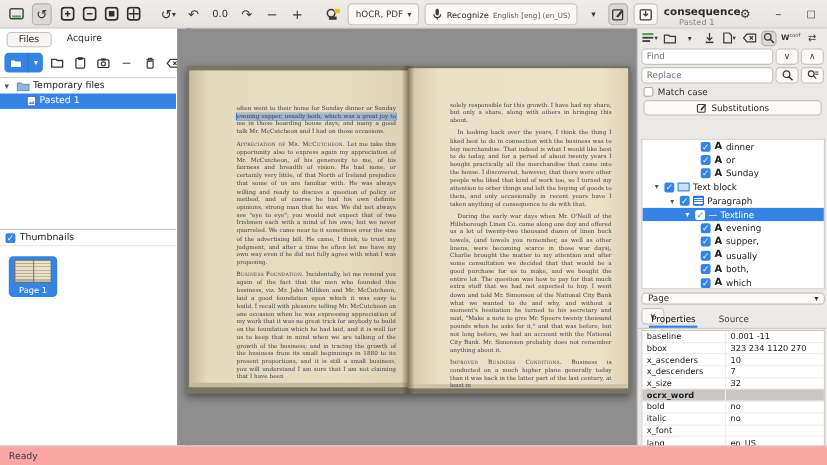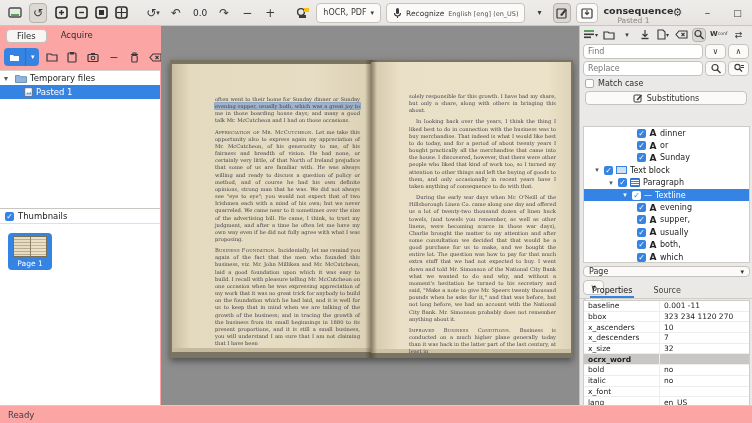--- a/index.html
+++ b/index.html
@@ -25,21 +25,21 @@
   .reco { display:flex; align-items:center; }
   .reco .txt { text-align:center; line-height:1.15; }
   .reco .txt .l1 { font-size:7.5px; color:#2e2e2e; }
   .reco .txt .l2 { font-size:6.5px; color:#555; }
   .grp { display:flex; gap:2px; align-items:center; }
   .ico { display:inline-flex; align-items:center; justify-content:center; }
   svg { display:block; }
 
   
   .leftpanel { position:absolute; left:0; top:26px; width:174px; height:379px;
-    background:#fca5a5; border-right:7px solid #4c1d95; }
+    background:#ffffff; border-right:5px solid #4c1d95; }
   .canvas { position:absolute; left:161px; top:26px; width:418px; height:379px;
     background:#8d8d8d; overflow:hidden; }
   .rightpanel { position:absolute; left:579px; top:26px; width:173px; height:379px;
     background:#ebe9e7; border-left:1px solid #c6c3bf; }
   .statusbar { position:absolute; left:0; top:405px; width:752px; height:18px;
     background:#fca5a5; border-top:1px solid #d3d0cc; display:flex; align-items:center;
     font-size:8.5px; color:#3d3d3d; padding-left:8px; }
 
   
   .lp-tabs { display:flex; gap:4px; padding:3px 6px; height:20px; }

